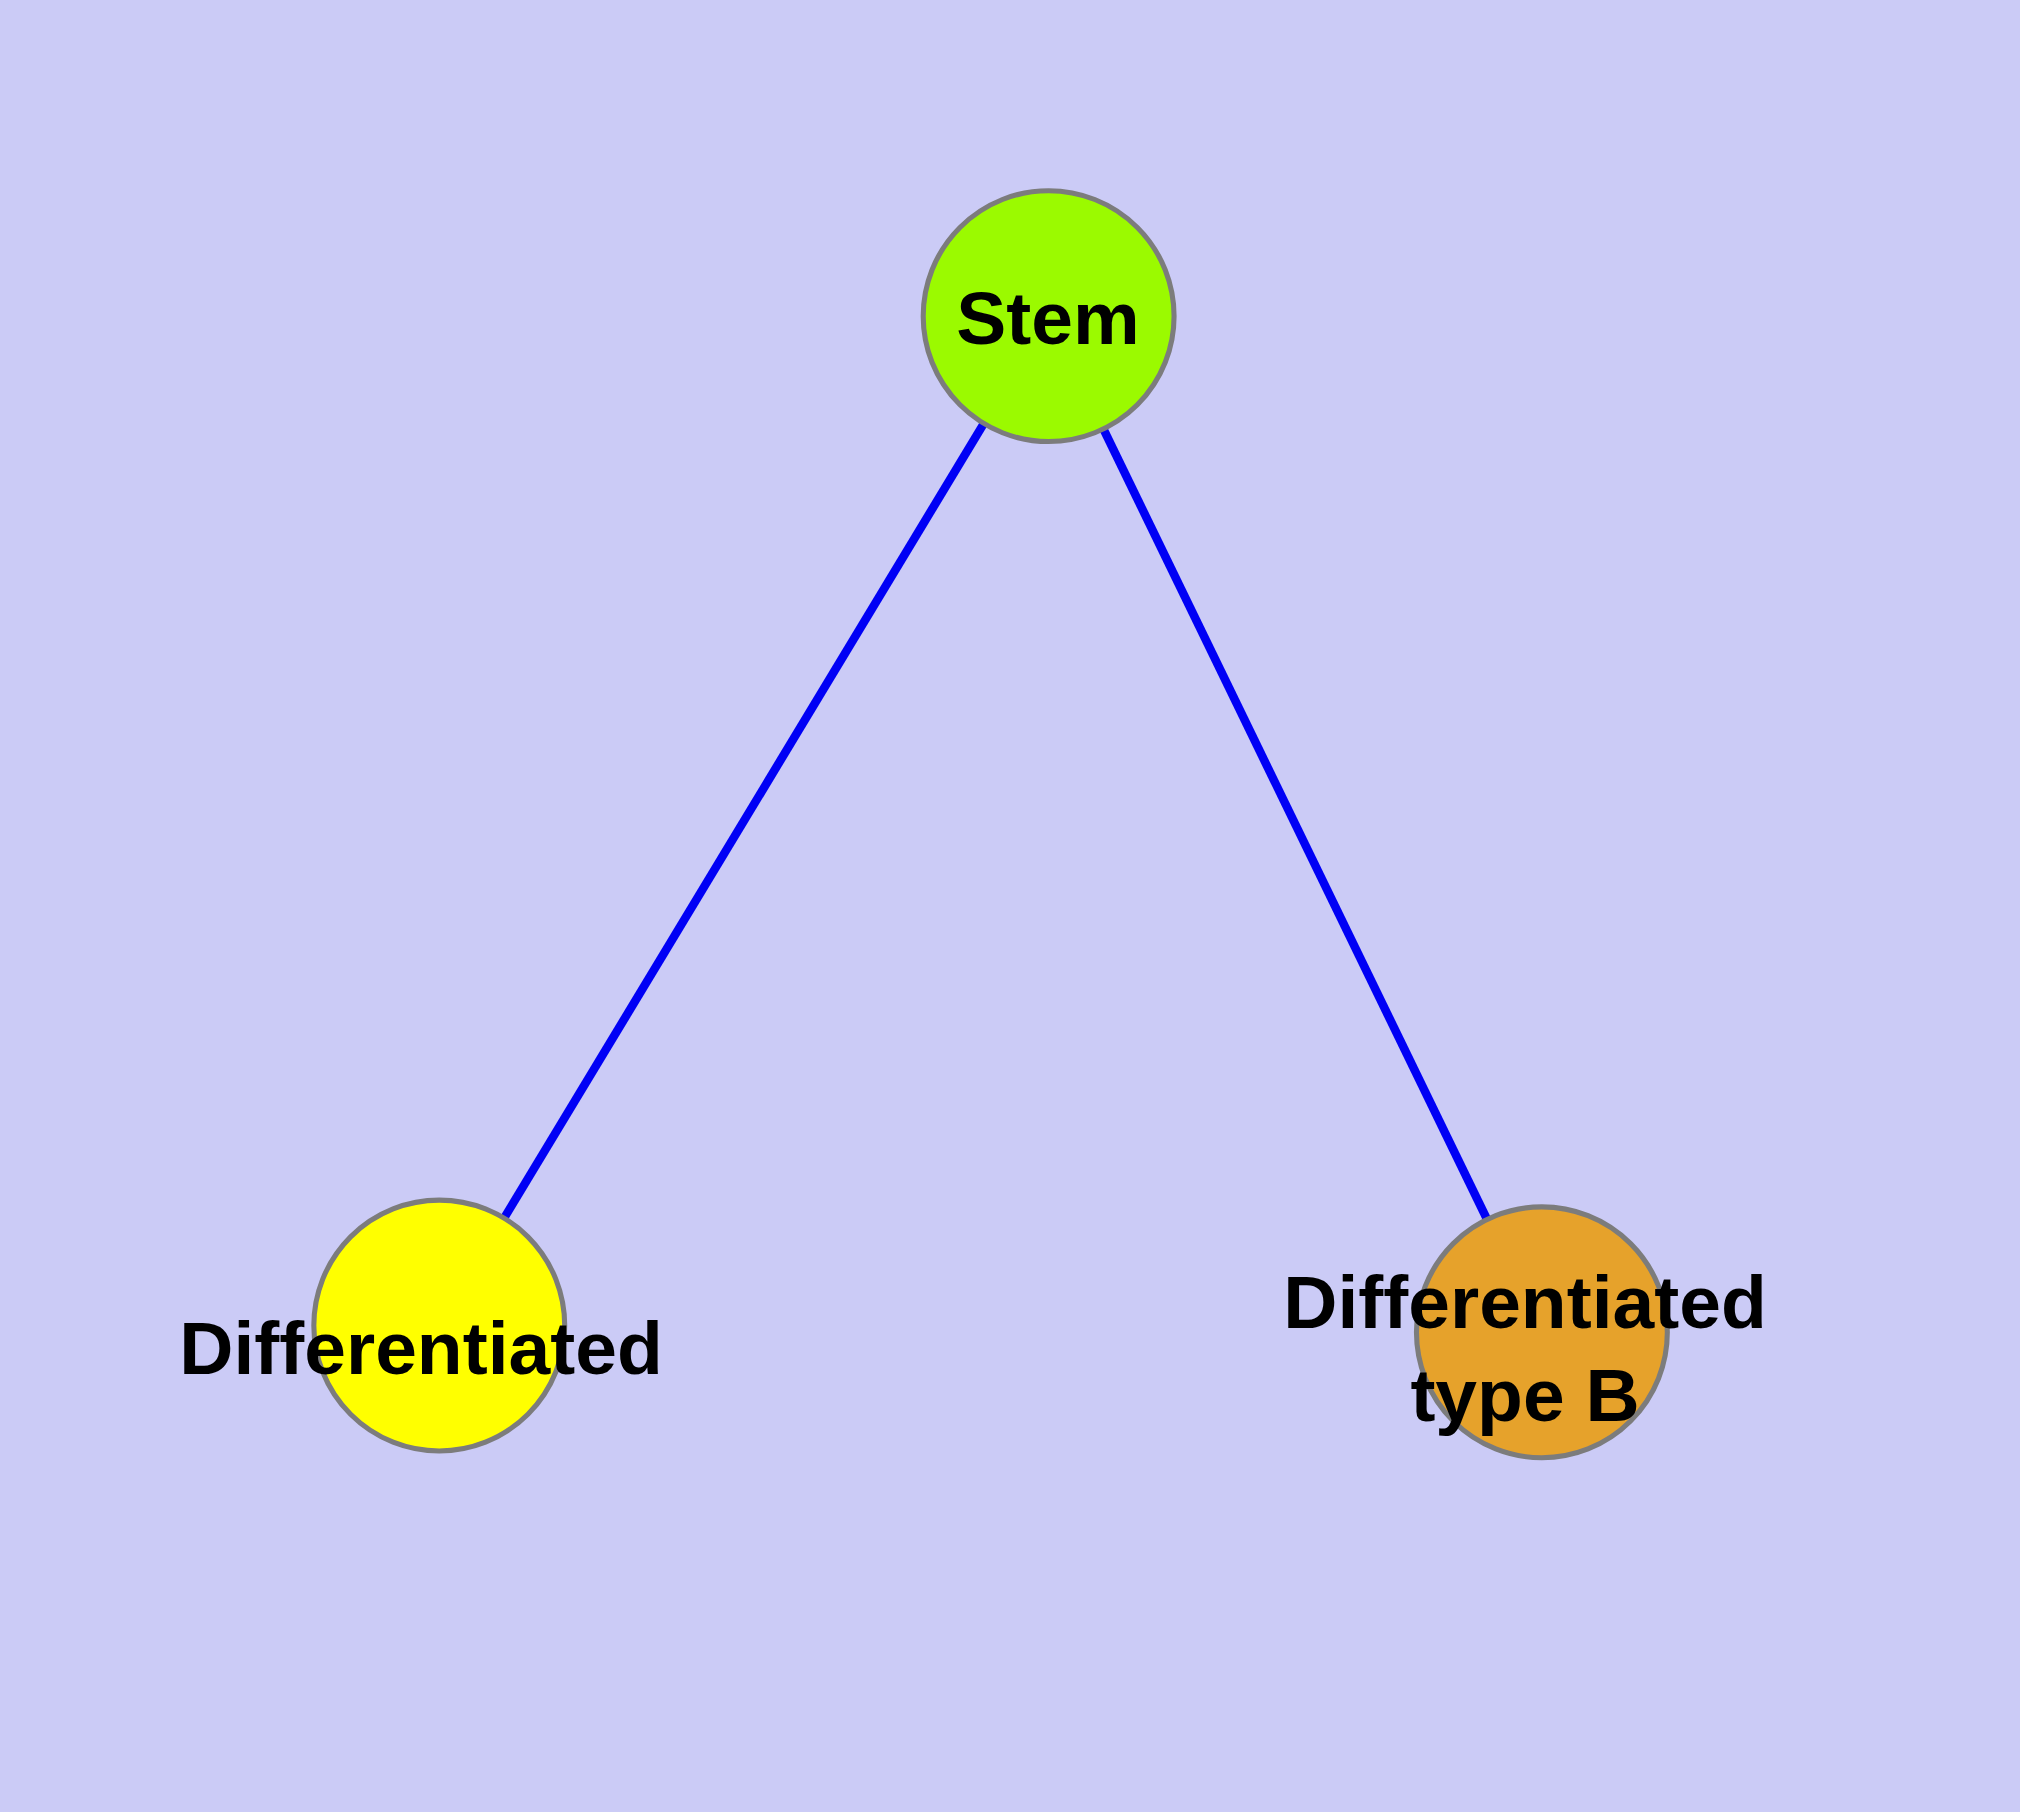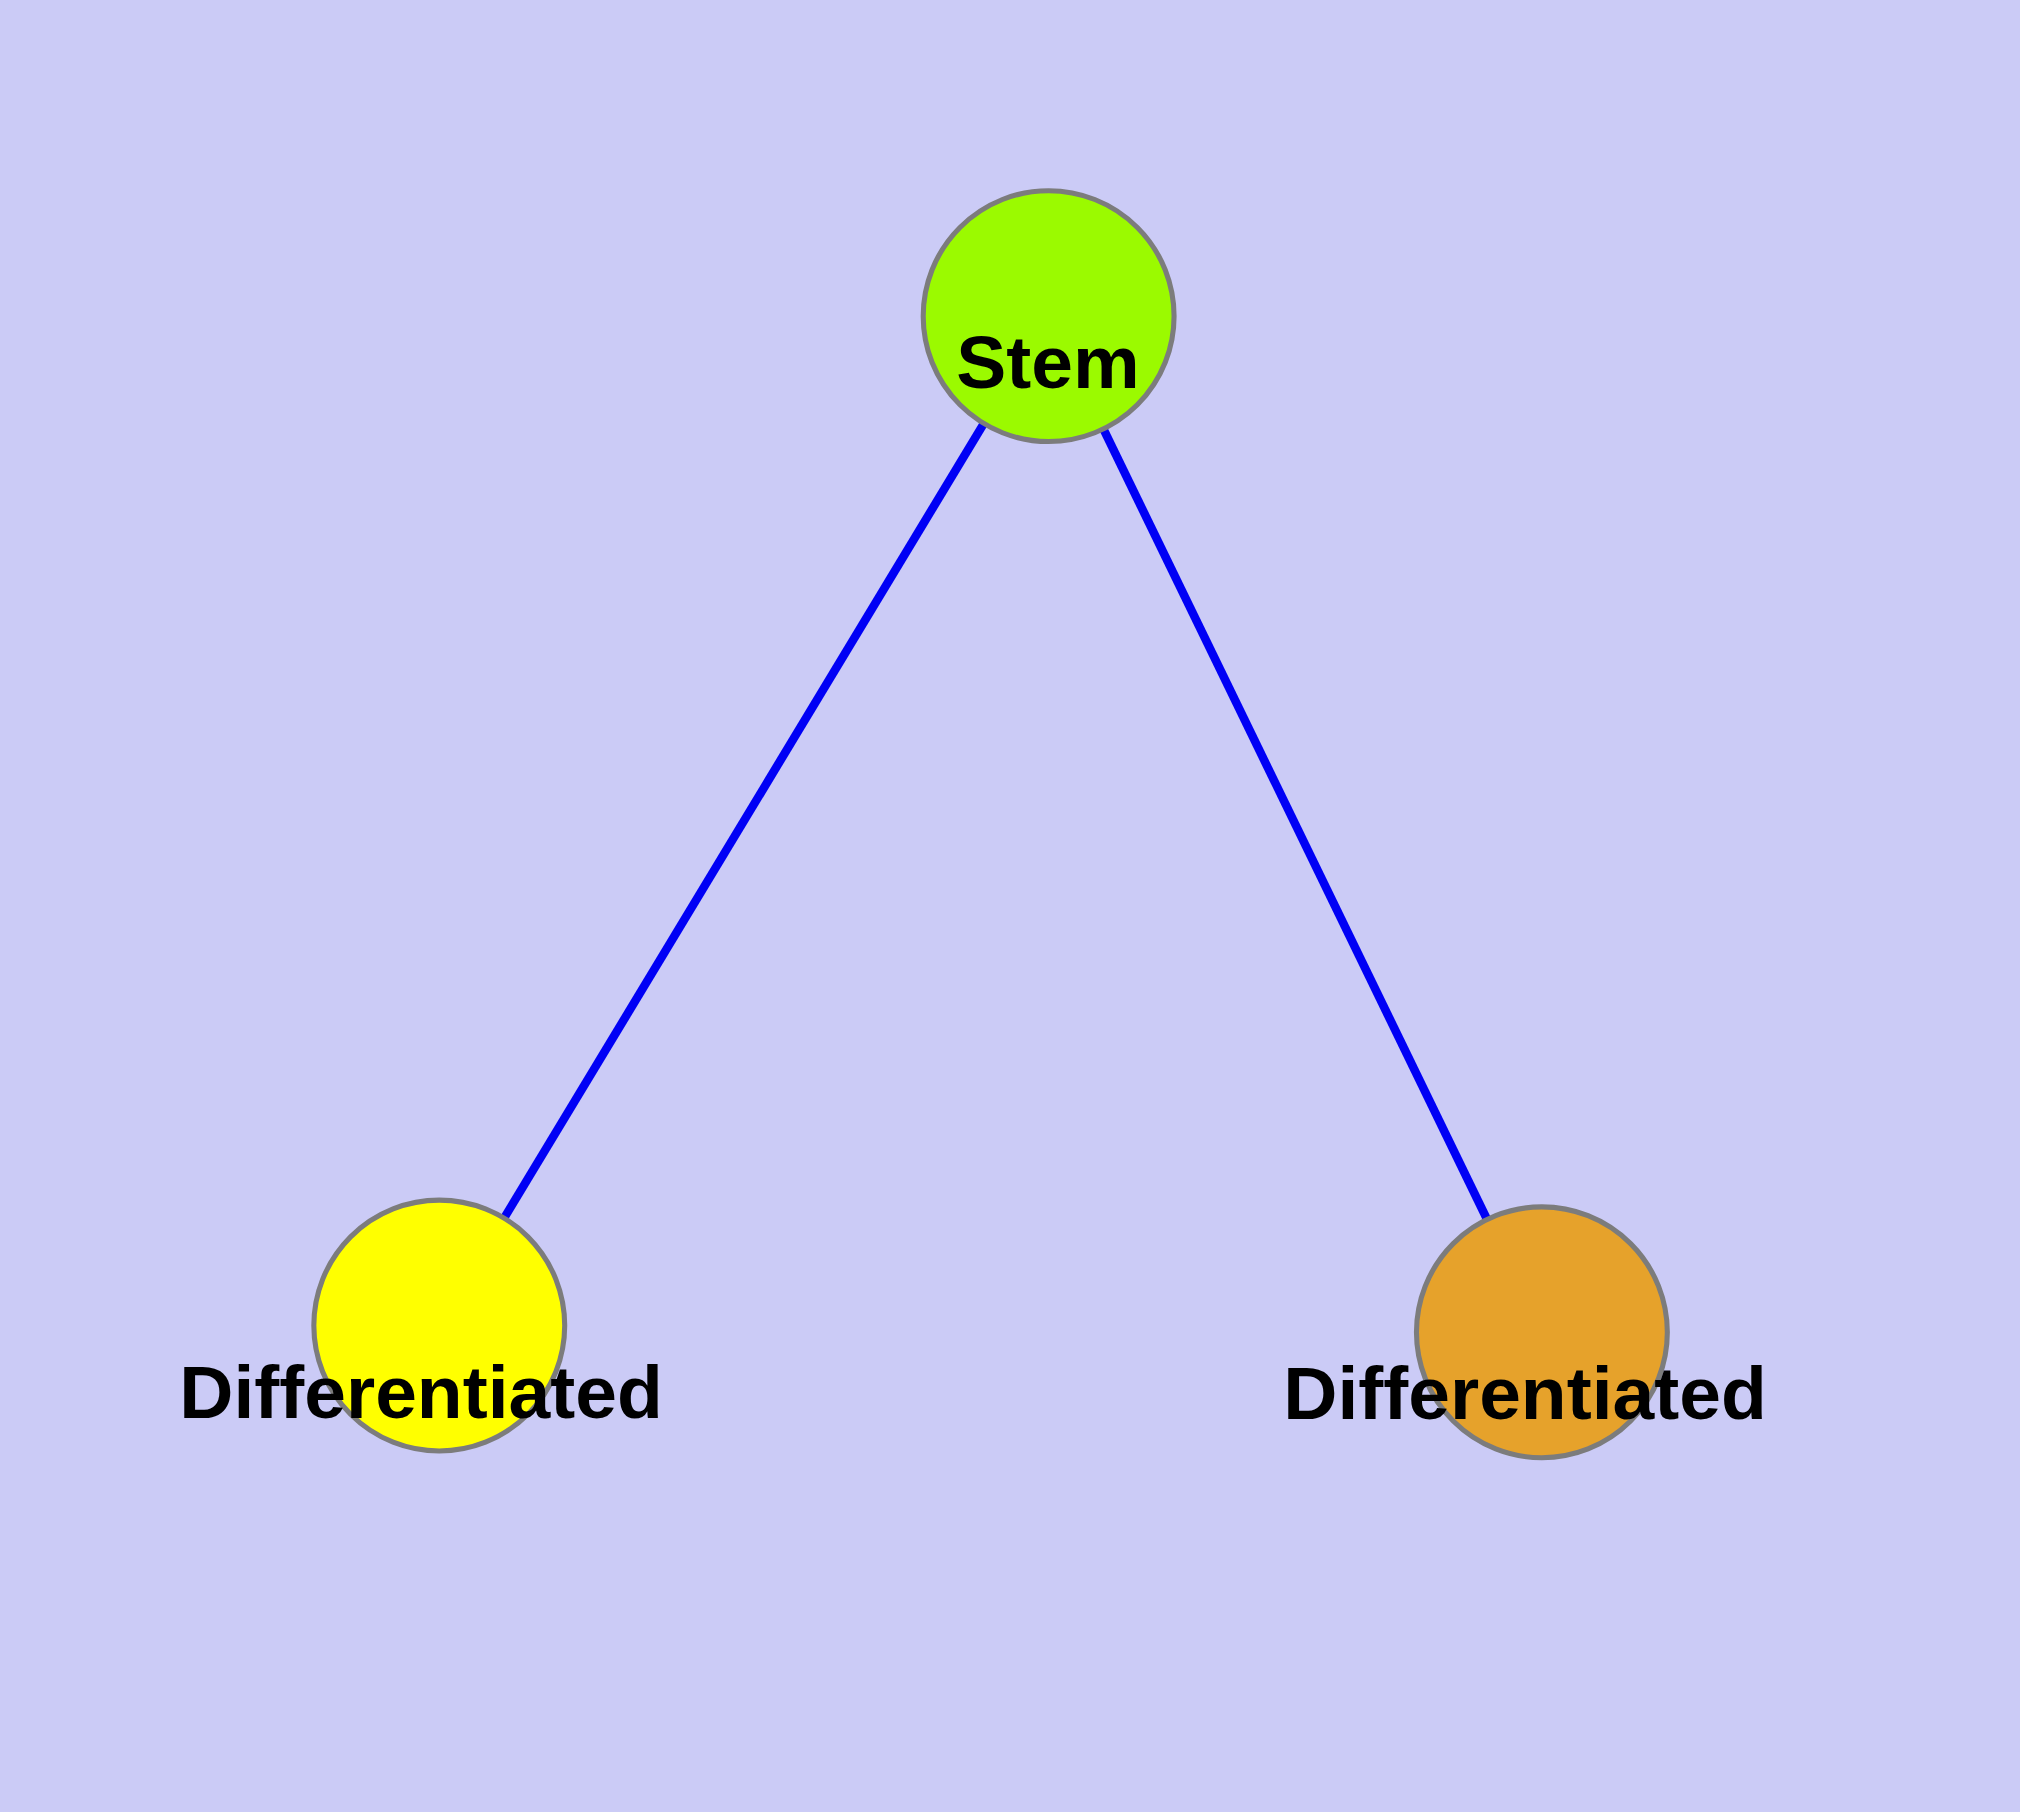--- a/index.html
+++ b/index.html
@@ -31,21 +31,20 @@
   }
   .node-label {
     position: absolute;
     transform: translate(-50%, -50%);
     text-align: center;
     color: #000000;
     font-size: 75px;
     font-weight: bold;
     line-height: 93px;
     white-space: nowrap;
-    margin-top: 44px;
   }
   .node-label .line {
     display: block;
   }
 </style>
 </head>
 <body>
 
 <div id="canvas">
 
@@ -62,16 +61,17 @@
   <div class="node-label" style="left: 1048px; top: 318px;">
     <span class="line">Stem</span>
   </div>
 
   <div class="node-label" style="left: 421px; top: 1348px;">
     <span class="line">Differentiated</span>
   </div>
 
   <div class="node-label" style="left: 1525px; top: 1349px;">
     <span class="line">Differentiated</span>
+    <span class="line">type B</span>
   </div>
 
 </div>
 
 
 </body></html>

